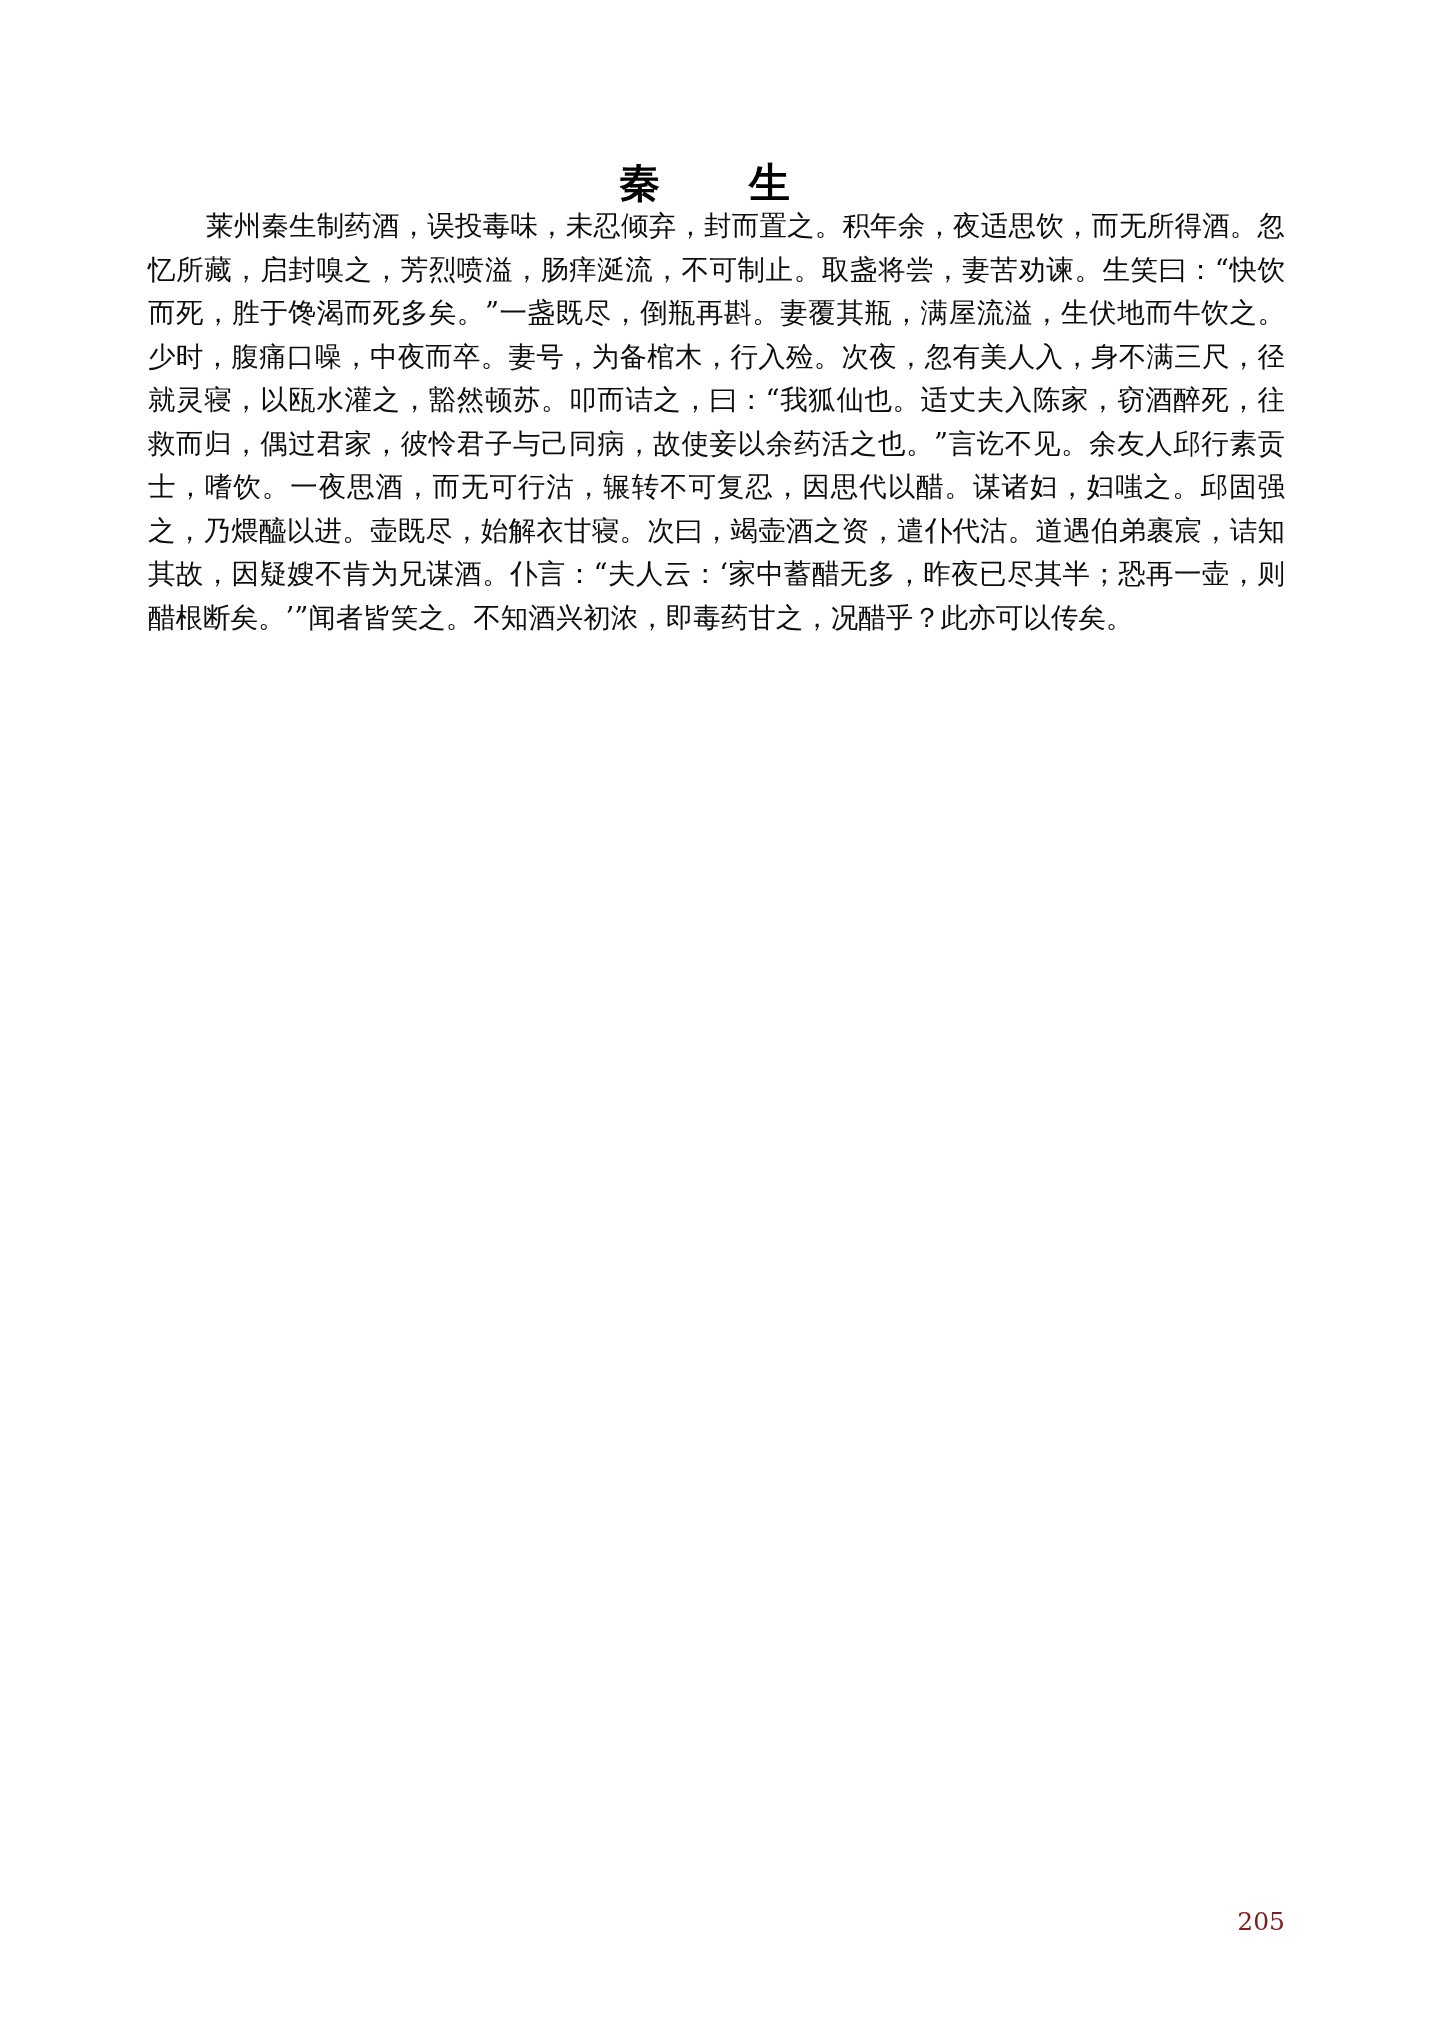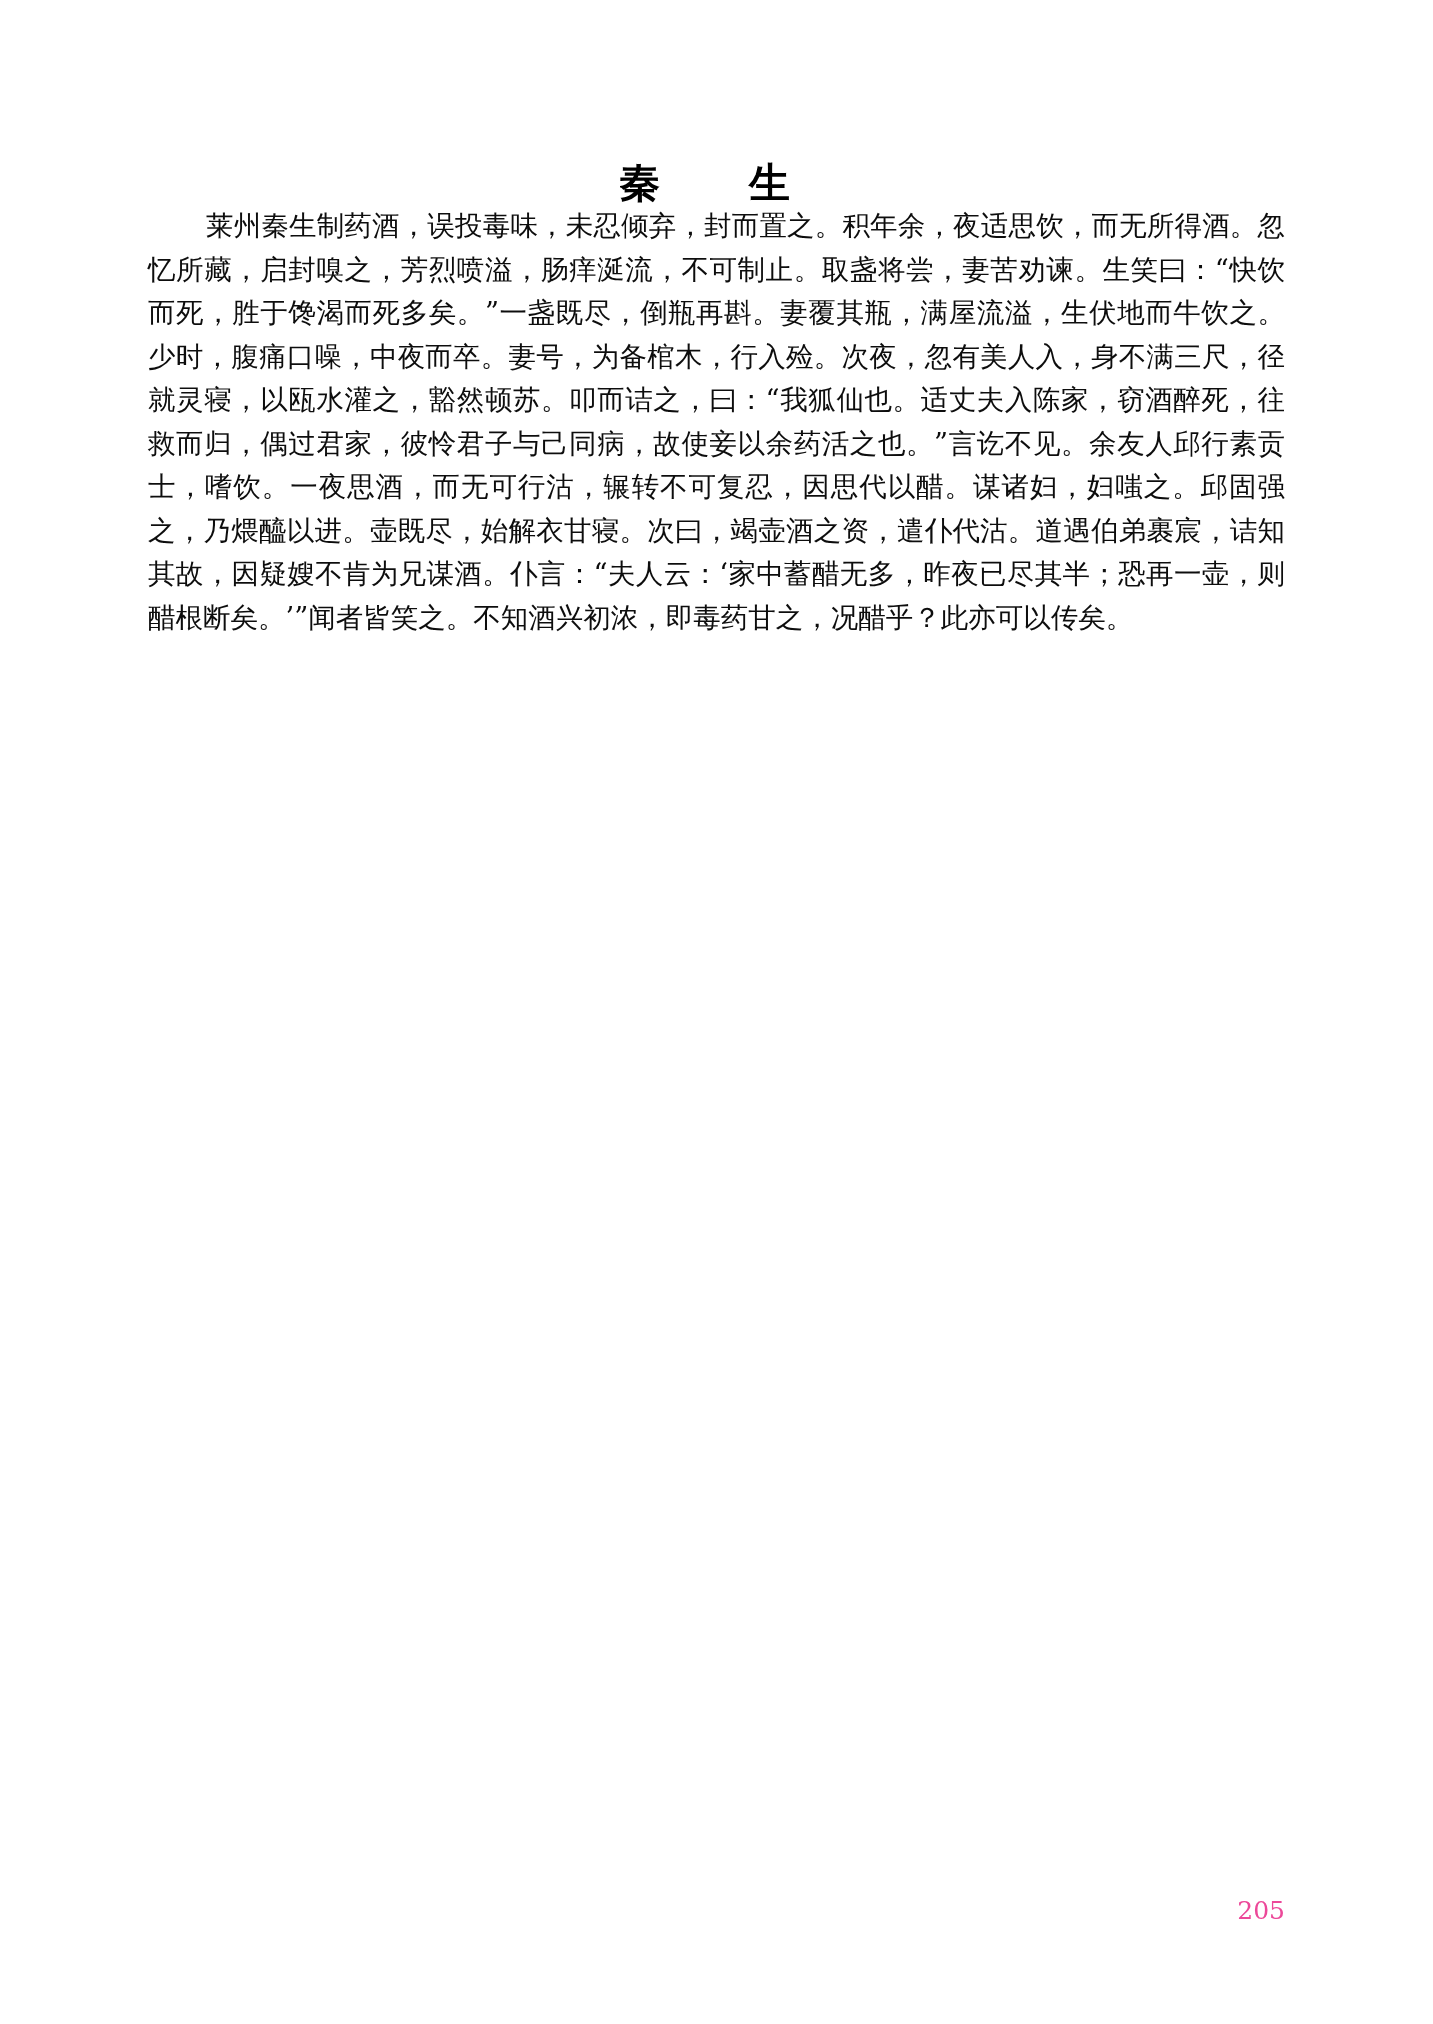--- a/index.html
+++ b/index.html
@@ -36,25 +36,25 @@
     width: 1137px;
     font-size: 27.5px;
     line-height: 43.5px;
     text-align: justify;
     text-justify: inter-character;
     text-indent: 58px;
     color: #0d0d0d;
   }
   .folio {
     position: absolute;
-    bottom: 103px;
+    bottom: 92px;
     right: 148px;
     font-family: "DejaVu Serif", "Liberation Serif", serif;
     font-size: 25px;
-    color: #ec4899;
+    color: #7f1d1d;
   }
 </style>
 </head>
 <body>
 
 <div class="page">
 
   <h1 class="page-title">秦　生</h1>
 
   <div class="body-text">莱州秦生制药酒，误投毒味，未忍倾弃，封而置之。积年余，夜适思饮，而无所得酒。忽忆所藏，启封嗅之，芳烈喷溢，肠痒涎流，不可制止。取盏将尝，妻苦劝谏。生笑曰：“快饮而死，胜于馋渴而死多矣。”一盏既尽，倒瓶再斟。妻覆其瓶，满屋流溢，生伏地而牛饮之。少时，腹痛口噪，中夜而卒。妻号，为备棺木，行入殓。次夜，忽有美人入，身不满三尺，径就灵寝，以瓯水灌之，豁然顿苏。叩而诘之，曰：“我狐仙也。适丈夫入陈家，窃酒醉死，往救而归，偶过君家，彼怜君子与己同病，故使妾以余药活之也。”言讫不见。余友人邱行素贡士，嗜饮。一夜思酒，而无可行沽，辗转不可复忍，因思代以醋。谋诸妇，妇嗤之。邱固强之，乃煨醯以进。壶既尽，始解衣甘寝。次曰，竭壶酒之资，遣仆代沽。道遇伯弟裹宸，诘知其故，因疑嫂不肯为兄谋酒。仆言：“夫人云：‘家中蓄醋无多，昨夜已尽其半；恐再一壶，则醋根断矣。’”闻者皆笑之。不知酒兴初浓，即毒药甘之，况醋乎？此亦可以传矣。</div>

